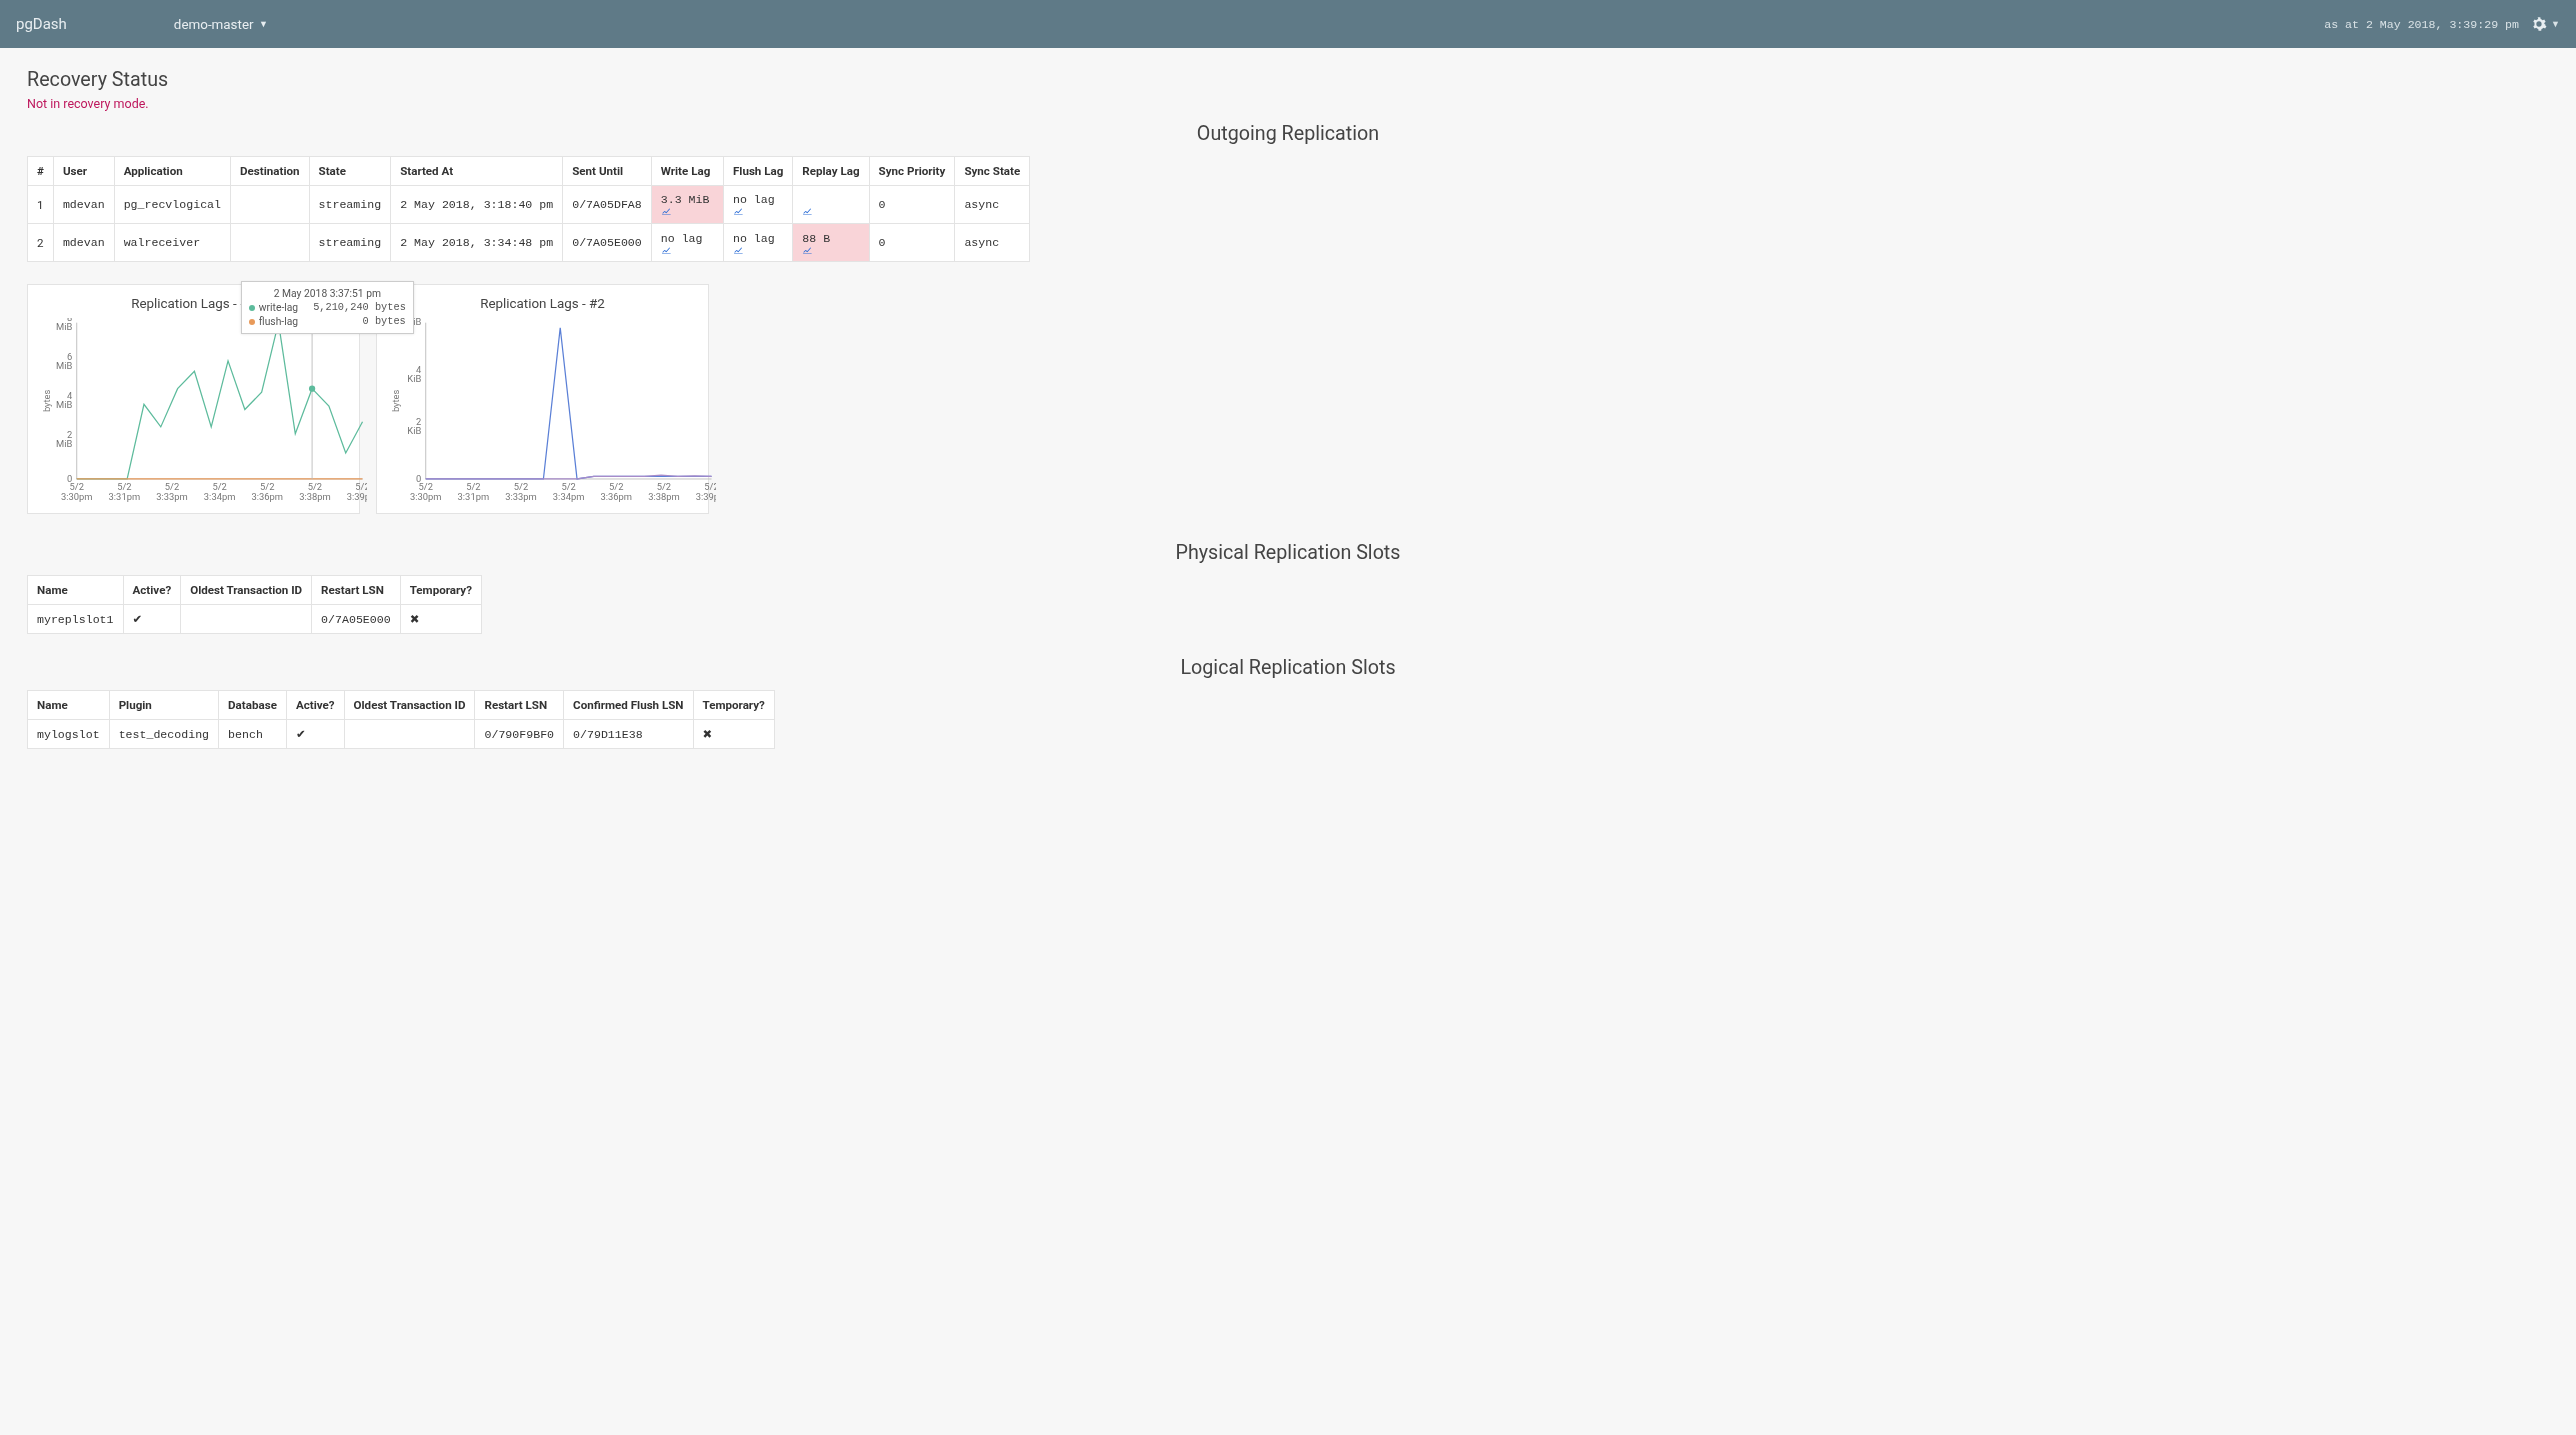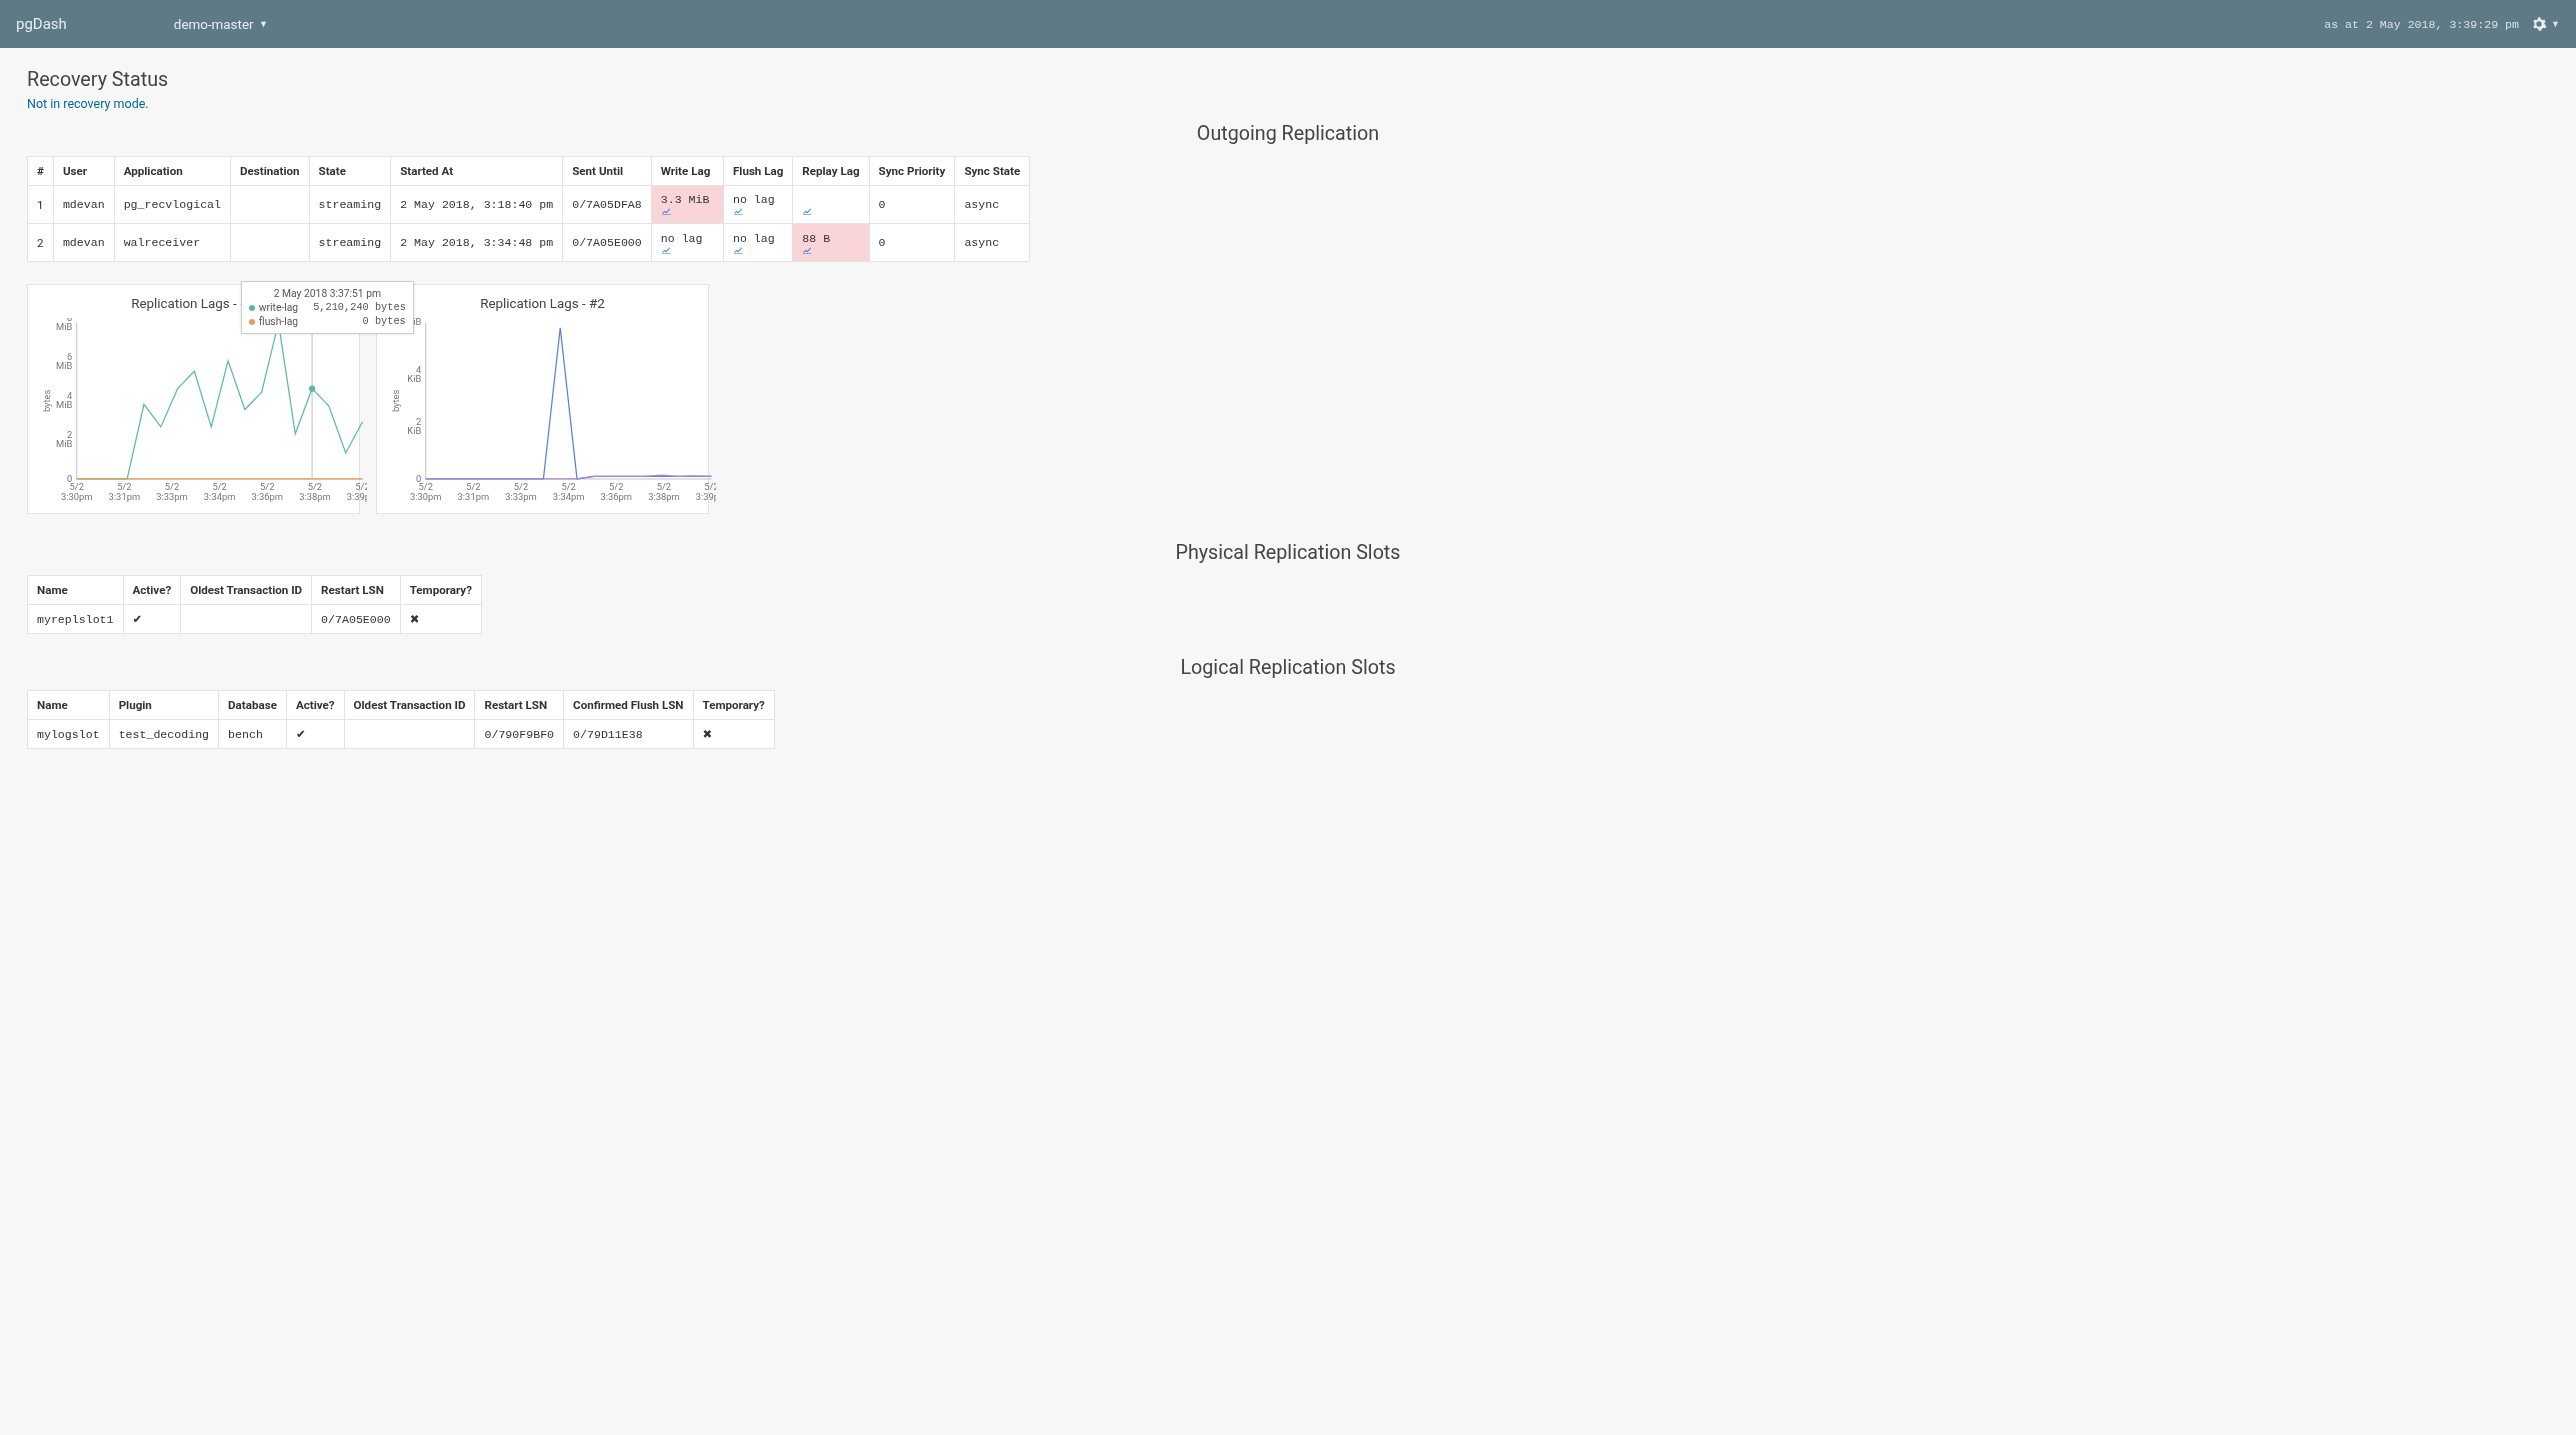--- a/index.html
+++ b/index.html
@@ -13,21 +13,21 @@
 .gear { cursor: pointer; display: flex; align-items: center; gap: 3.6px; }
 .caret { font-size: 9px; }
 
 .layout { display: flex; min-height: calc(100vh - 36px); }
 .sidebar { width: 159px; background: #e8e8e8; padding-top: 12.5px; }
 .side-item { padding: 8px 16px; color: #333; cursor: pointer; }
 .side-item.active { background: #c9c9c9; border-left: 2.7px solid #888; padding-left: 13.4px; }
 
 .main { flex: 1; background: #f7f7f7; padding: 19.7px 27px; overflow: auto; }
 h2 { font-size: 19.7px; font-weight: 400; color: #444; margin-bottom: 5.4px; }
-.subtext { color: #0369a1; margin-bottom: 9px; }
+.subtext { color: #be185d; margin-bottom: 9px; }
 h2.sec { margin-top: 11px; margin-bottom: 10.7px; text-align: center; }
 
 table { border-collapse: collapse; background: #fff; margin-bottom: 21.5px; }
 th, td { border: 0.9px solid #e3e3e3; padding: 7.2px 9px; text-align: left; font-size: 11.6px; }
 th { font-weight: 700; color: #333; background: #fff; }
 td.hl { background: #f9d4d8; }
 .chart-link { color: #2a6cd6; margin-left: 4.5px; font-size: 10.7px; }
 
 .charts { display: flex; gap: 16px; margin-bottom: 27px; }
 .chart-card { width: 333px; background: #fff; border: 0.9px solid #e3e3e3; padding: 10.7px 12.5px 7.2px; position: relative; }

